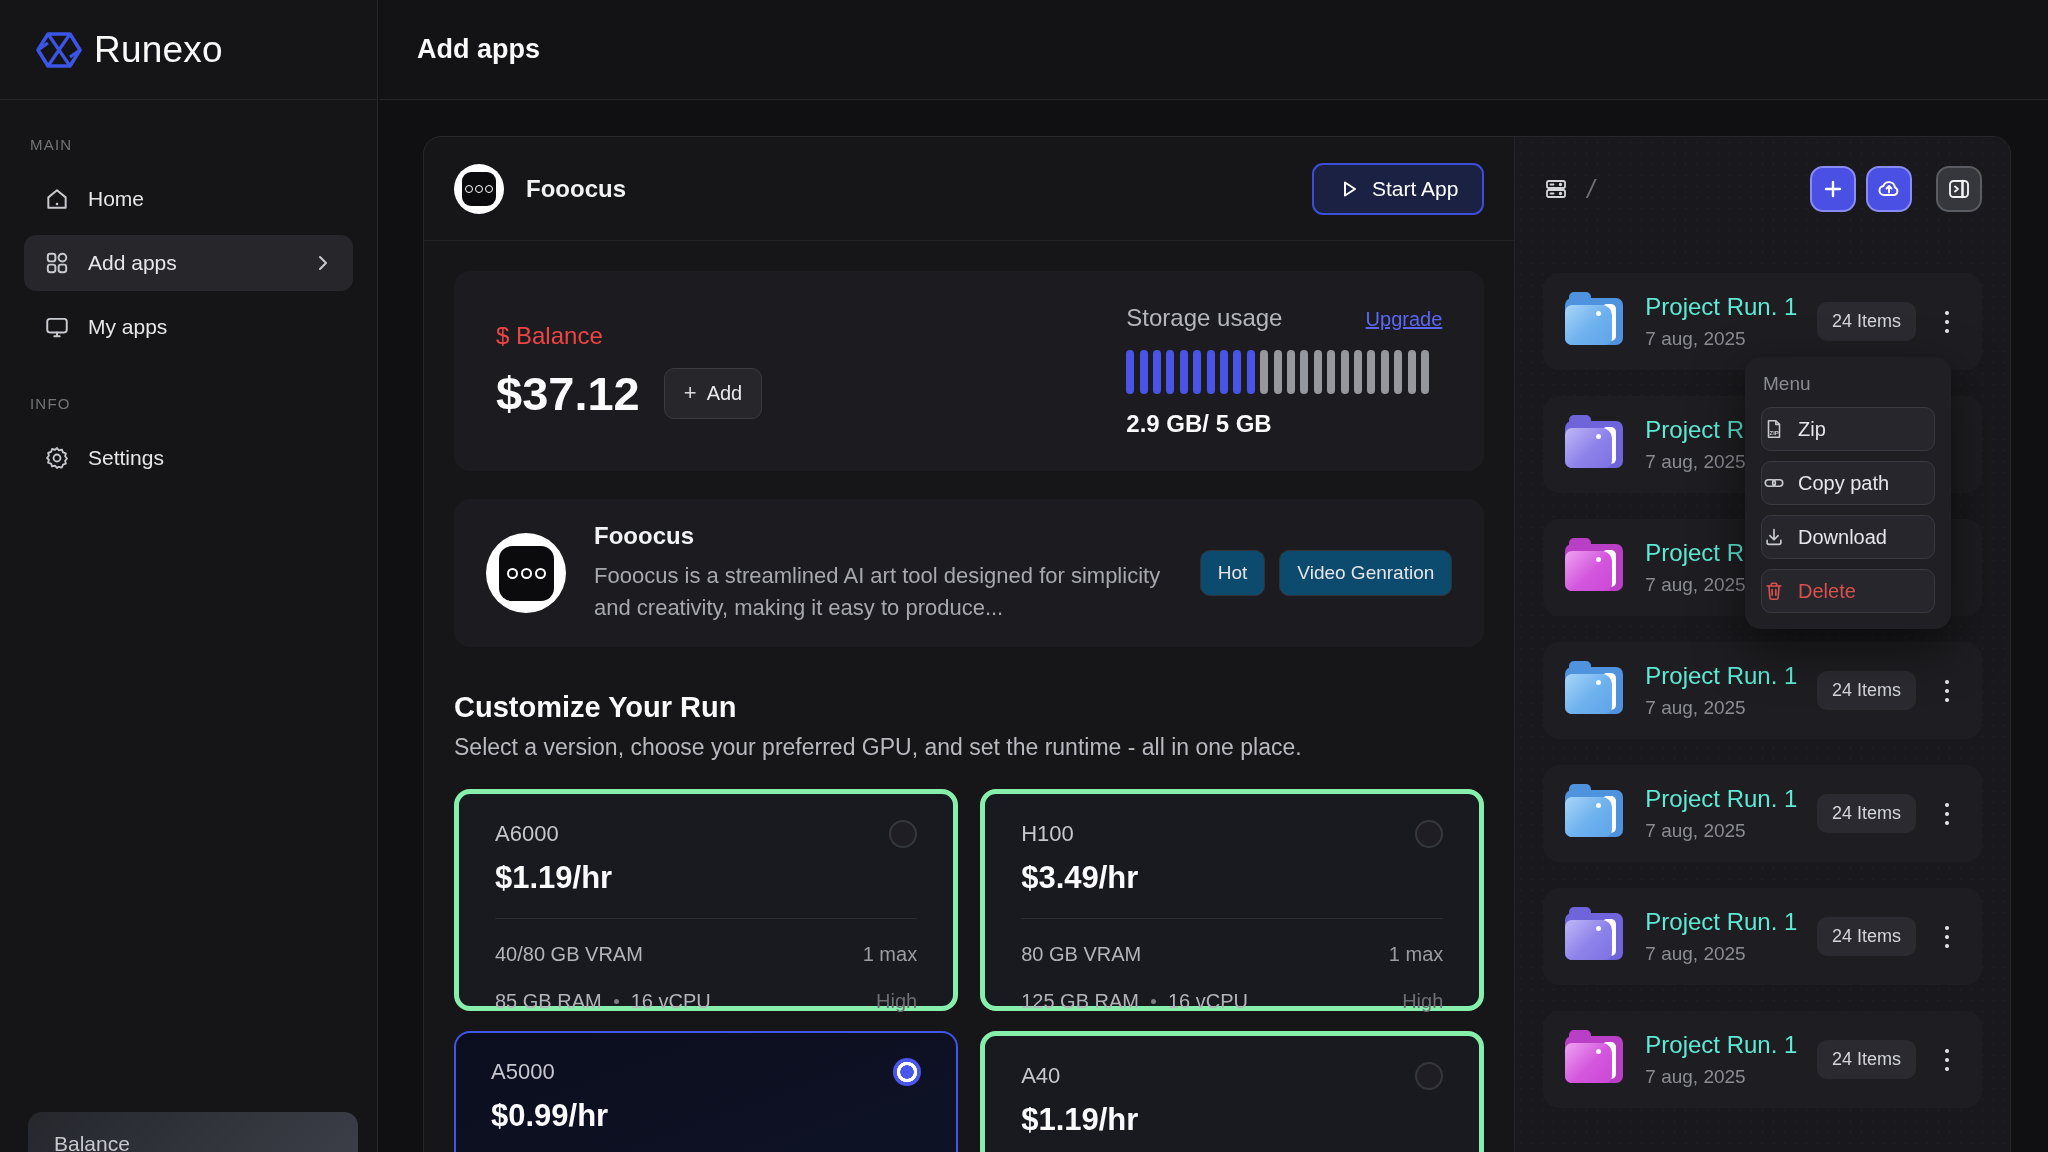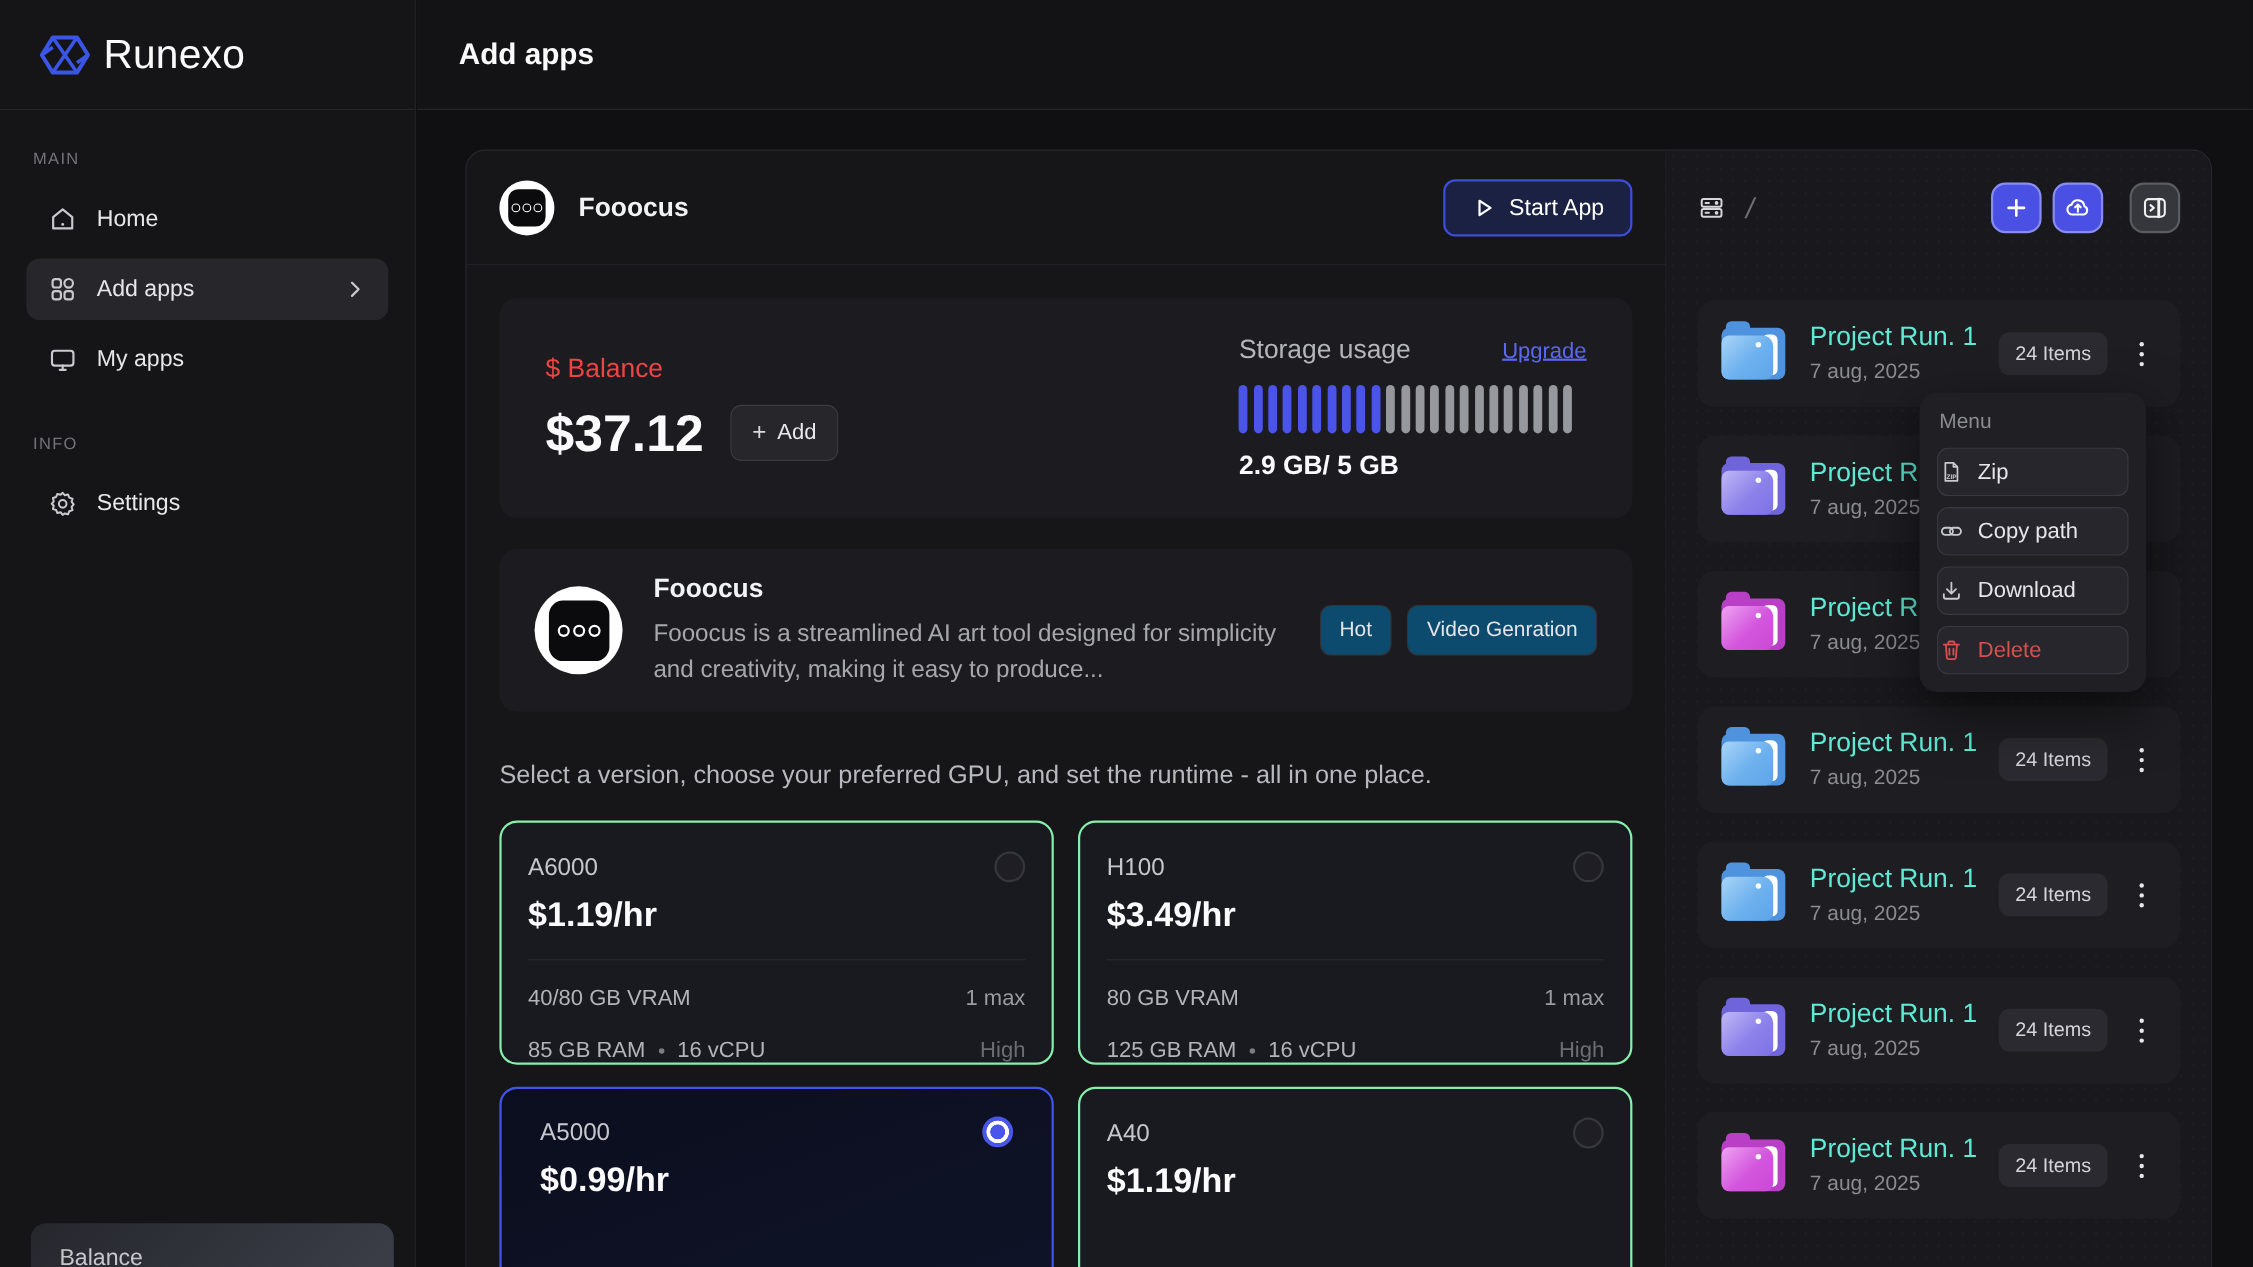--- a/index.html
+++ b/index.html
@@ -101,22 +101,22 @@
   .tag {
     padding:11px 17px; background:#0c4a6e; border:1px solid #323238; border-radius:10px;
     font-size:19px; color:#e5e5e9; white-space:nowrap; cursor:pointer;
   }
 
   .section-title { font-size:29px; font-weight:700; color:#fafafa; }
   .section-sub { font-size:23px; color:#b8b9bf; margin:10px 0 28px; }
 
   .gpu-grid { display:grid; grid-template-columns:1fr 1fr; column-gap:22px; row-gap:20px; }
   .gpu-card {
-    height:222px; border-radius:16px; border:2px solid #86efac; background:#191920;
-    padding:26px 24px; cursor:pointer;
+    height:222px; border-radius:16px; border:5px solid #86efac; background:#191920;
+    padding:26px 36px; cursor:pointer;
   }
   .gpu-card.selected { border:2px solid #4156e8; background:linear-gradient(160deg,#0b0e1e 0%,#0f1428 100%); padding:25px 35px; }
   .gpu-head { display:flex; align-items:center; justify-content:space-between; }
   .gpu-name { font-size:22px; color:#c6c7cd; }
   .radio { width:28px; height:28px; border-radius:50%; border:2px solid #36373e; background:#1e1e24; }
   .radio.on {
     border:none;
     background:radial-gradient(circle, #4a55ea 0 6.5px, #ffffff 7px 10px, #4a55ea 10.5px 100%);
   }
   .gpu-price { font-size:31px; font-weight:700; color:#fbfbfd; margin-top:12px; }
@@ -342,20 +342,21 @@
         <div class="appinfo-text">
           <div class="appinfo-title">Fooocus</div>
           <div class="appinfo-desc">Fooocus is a streamlined AI art tool designed for simplicity and creativity, making it easy to produce...</div>
         </div>
         <div class="tags">
           <span class="tag">Hot</span>
           <span class="tag">Video Genration</span>
         </div>
       </div>
 
+      <div class="section-title">Customize Your Run</div>
       <div class="section-sub">Select a version, choose your preferred GPU, and set the runtime - all in one place.</div>
 
       <div class="gpu-grid">
   <div class="gpu-card">
     <div class="gpu-head">
       <span class="gpu-name">A6000</span>
       <span class="radio"></span>
     </div>
     <div class="gpu-price">$1.19/hr</div>
     <div class="gpu-div"></div>

